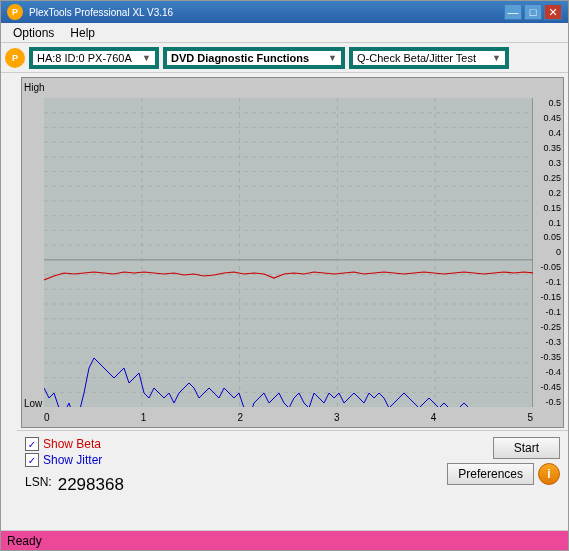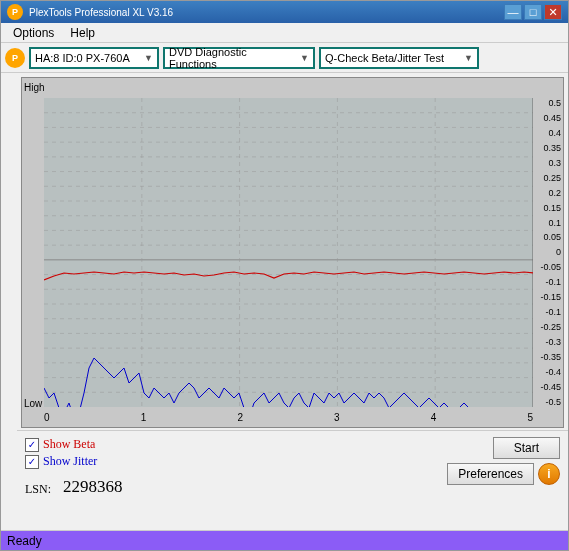--- a/index.html
+++ b/index.html
@@ -91,33 +91,33 @@
       width: 20px;
       height: 20px;
       background: #ffa500;
       border-radius: 50%;
       display: flex; align-items: center; justify-content: center;
       font-size: 9px; color: white; font-weight: bold;
       cursor: pointer;
     }
     .toolbar-dropdown {
       height: 22px;
-      border: 2px solid #0f766e;
+      border: 4px solid #0f766e;
       background: white;
       font-size: 11px;
       padding: 1px 4px;
       display: flex;
       align-items: center;
       justify-content: space-between;
       cursor: pointer;
       gap: 4px;
     }
     .toolbar-dropdown .arrow { font-size: 9px; color: #555; }
     .dd-drive { width: 130px; }
-    .dd-function { width: 152px; }
+    .dd-function { width: 182px; font-weight: bold; }
     .dd-test { width: 160px; }
 
     .main-content {
       display: flex;
       flex-direction: column;
       flex: 1;
       overflow: hidden;
       padding-left: 16px;
     }
 
@@ -212,30 +212,29 @@
     }
     .checkbox-box {
       width: 14px; height: 14px;
       border: 1px solid #666;
       background: white;
       display: flex; align-items: center; justify-content: center;
       font-size: 10px;
       color: #0000cc;
       cursor: pointer;
     }
-    .checkbox-label { font-size: 12px; font-family: Liberation Serif, serif; }
+    .checkbox-label { font-size: 12px; }
     .cb-beta { color: #cc0000; font-weight: normal; }
     .cb-jitter { color: #0000cc; font-weight: normal; }
 
     .lsn-area {
       display: flex;
-      align-items: flex-end;
-      gap: 12px;
+      align-items: flex-start;
+      gap: 6px;
       padding-top: 2px;
-      font-family: Liberation Serif, serif;
     }
     .lsn-label { font-size: 12px; }
     .lsn-value { font-size: 17px; font-weight: normal; }
 
     .right-buttons {
       display: flex;
       flex-direction: column;
       gap: 4px;
       align-items: flex-end;
     }
@@ -269,21 +268,21 @@
       border-radius: 50%;
       display: flex; align-items: center; justify-content: center;
       font-size: 12px;
       color: white;
       font-weight: bold;
       cursor: pointer;
     }
 
     .status-bar {
       height: 20px;
-      background: #8b5cf6;
+      background: #ec4899;
       border-top: 1px solid #ccc;
       display: flex;
       align-items: center;
       padding: 0 6px;
       font-size: 12px;
       flex-shrink: 0;
     }
   </style>
 </head>
 <body>

